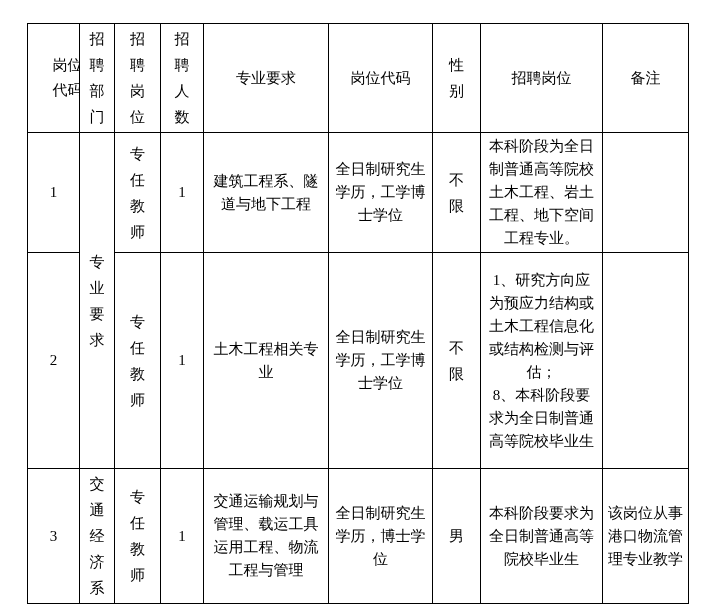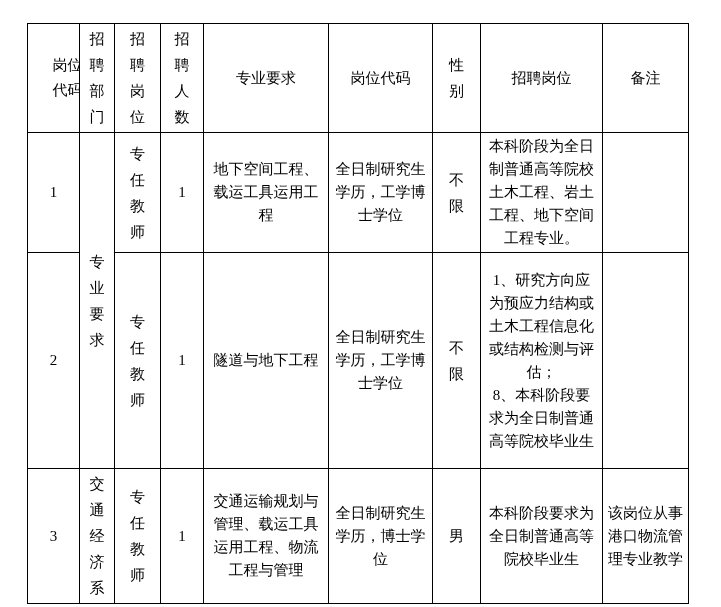--- a/index.html
+++ b/index.html
@@ -90,32 +90,32 @@
         <th><span class="w1">性别</span></th>
         <th>招聘岗位</th>
         <th>备注</th>
       </tr>
 
       <tr class="row-1">
         <td>1</td>
         <td rowspan="2"><span class="w1">专业要求</span></td>
         <td><span class="w1">专任教师</span></td>
         <td>1</td>
-        <td class="wrap">地下空间工程、载运工具运用工程</td>
+        <td class="wrap">建筑工程系、隧道与地下工程</td>
         <td class="wrap">全日制研究生学历，工学博士学位</td>
         <td><span class="w1">不限</span></td>
         <td class="wrap">本科阶段为全日制普通高等院校土木工程、岩土工程、地下空间工程专业。</td>
         <td class="wrap"></td>
       </tr>
 
       <tr class="row-2">
         <td>2</td>
         <td><span class="w1">专任教师</span></td>
         <td>1</td>
-        <td class="wrap">隧道与地下工程</td>
+        <td class="wrap">土木工程相关专业</td>
         <td class="wrap">全日制研究生学历，工学博士学位</td>
         <td><span class="w1">不限</span></td>
         <td class="wrap">1、研究方向应为预应力结构或土木工程信息化或结构检测与评估；
 8、本科阶段要求为全日制普通高等院校毕业生</td>
         <td class="wrap"></td>
       </tr>
 
       <tr class="row-3">
         <td>3</td>
         <td><span class="w1">交通经济系</span></td>

